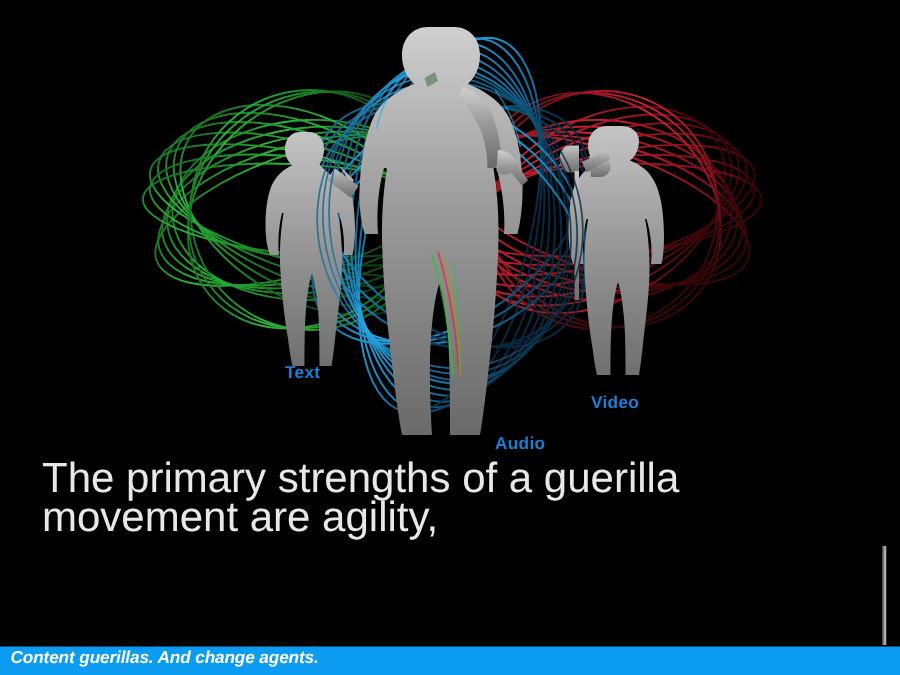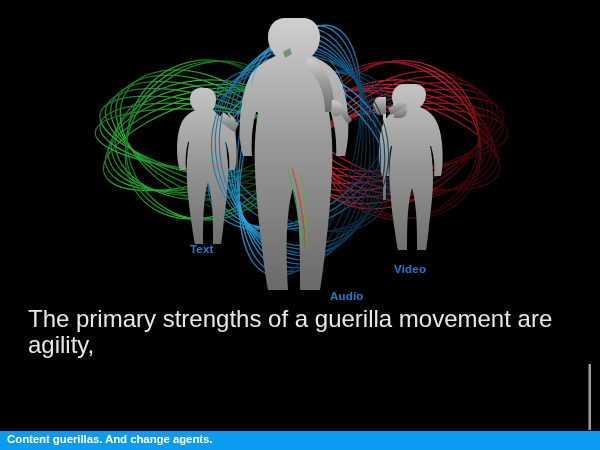--- a/index.html
+++ b/index.html
@@ -44,21 +44,21 @@
   #label-audio { left: 288px; top: 290px; margin-left: 42px; }
   #label-video { left: 394px; top: 243px; margin-top: 20px; }
 
   
   #body-copy {
     position: absolute;
     left: 28px;
     top: 306px;
     width: 552px;
     color: #e8e8e8;
-    font-size: 24px;
+    font-size: 28px;
     line-height: 26px;
     font-weight: normal;
   }
   #body-copy .line { display: block; }
 
   
   #scroll-sliver {
     position: absolute;
     left: 588px;
     top: 364px;
@@ -78,20 +78,21 @@
   }
   #caption-text {
     position: absolute;
     left: 7px;
     top: 2px;
     color: #ffffff;
     font-size: 11.5px;
     font-weight: bold;
     letter-spacing: -.1px;
     white-space: nowrap;
+    font-style: italic;
   }
 </style>
 </head>
 <body>
 
 <div id="slide">
 
   <div id="hero">
     <svg width="600" height="305" viewBox="0 0 600 305">
       <defs>

